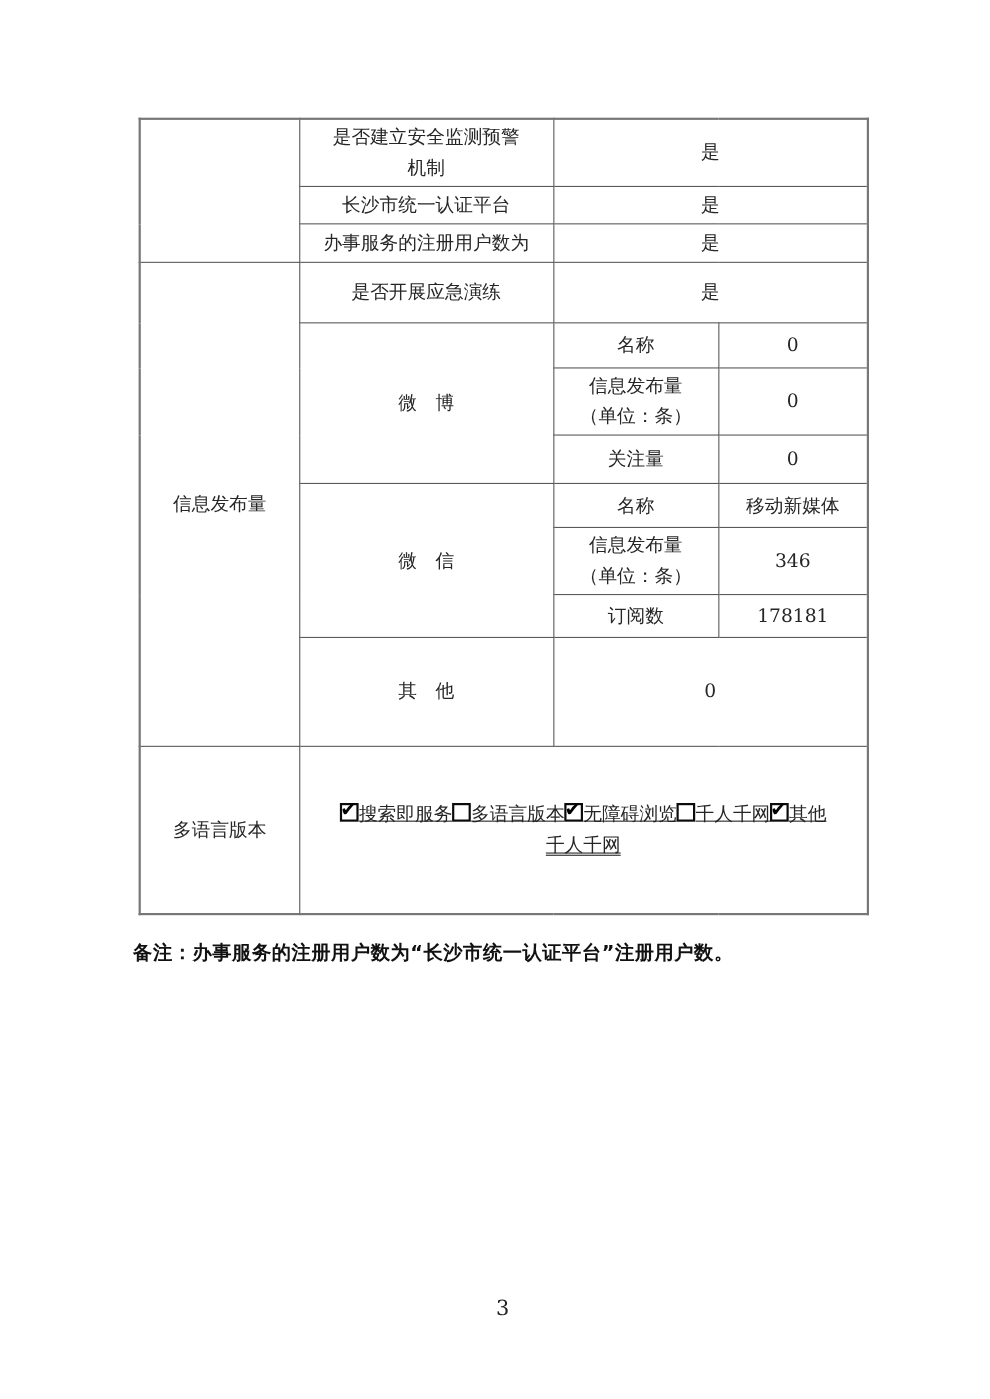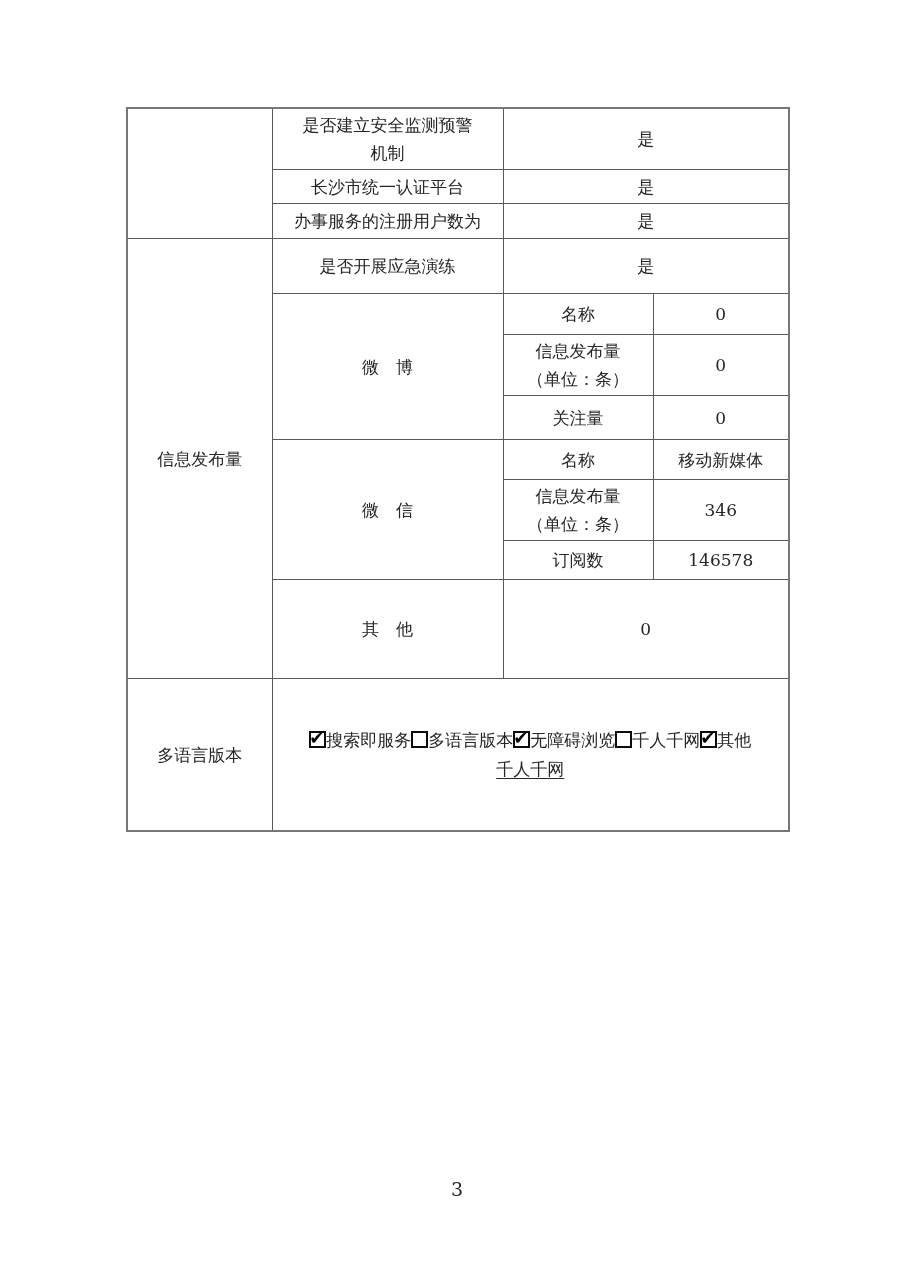--- a/index.html
+++ b/index.html
@@ -30,20 +30,21 @@
   .preline{white-space:pre-line;}
   
   .r1{height:56px}.r2{height:34px}.r3{height:35px}.r4{height:55px}
   .r5{height:41px}.r6{height:55px}.r7{height:44px}.r8{height:40px}
   .r9{height:55px}.r10{height:39px}.r11{height:99px}.r12{height:152px}
   .innovation-cell{
     text-align:left;
     padding:6px 8px 6px 30px;
     line-height:32px;
     font-size:17px;
+    text-decoration:underline;
   }
   .opt{white-space:nowrap;}
   .box{
     display:inline-block;
     width:13px;height:13px;
     border:2.5px solid #0b0b0b;
     position:relative;
     vertical-align:-2px;
     background:#fff;
   }
@@ -119,35 +120,36 @@
         <td>名称</td>
         <td>移动新媒体</td>
       </tr>
       <tr class="r9">
         <td class="preline">信息发布量
 （单位：条）</td>
         <td>346</td>
       </tr>
       <tr class="r10">
         <td>订阅数</td>
-        <td>146578</td>
+        <td>178181</td>
       </tr>
 
       <tr class="r11">
         <td>其　他</td>
         <td colspan="2">0</td>
       </tr>
 
       <tr class="r12">
         <td>多语言版本</td>
         <td colspan="3" class="innovation-cell">
           <span class="opt" data-checked="true"><span class="box"></span><span>搜索即服务</span></span><span class="opt" data-checked="false"><span class="box"></span><span>多语言版本</span></span><span class="opt" data-checked="true"><span class="box"></span><span>无障碍浏览</span></span><span class="opt" data-checked="false"><span class="box"></span><span>千人千网</span></span><span class="opt" data-checked="true"><span class="box"></span><span>其他</span></span>
           <br>
           <span class="underline">千人千网</span>
         </td>
       </tr>
     </tbody>
   </table>
 
+  <div class="note">备注：办事服务的注册用户数为“长沙市统一认证平台”注册用户数。</div>
 
   <div class="pagenum">3</div>
 
 </div>
 
 </body></html>

